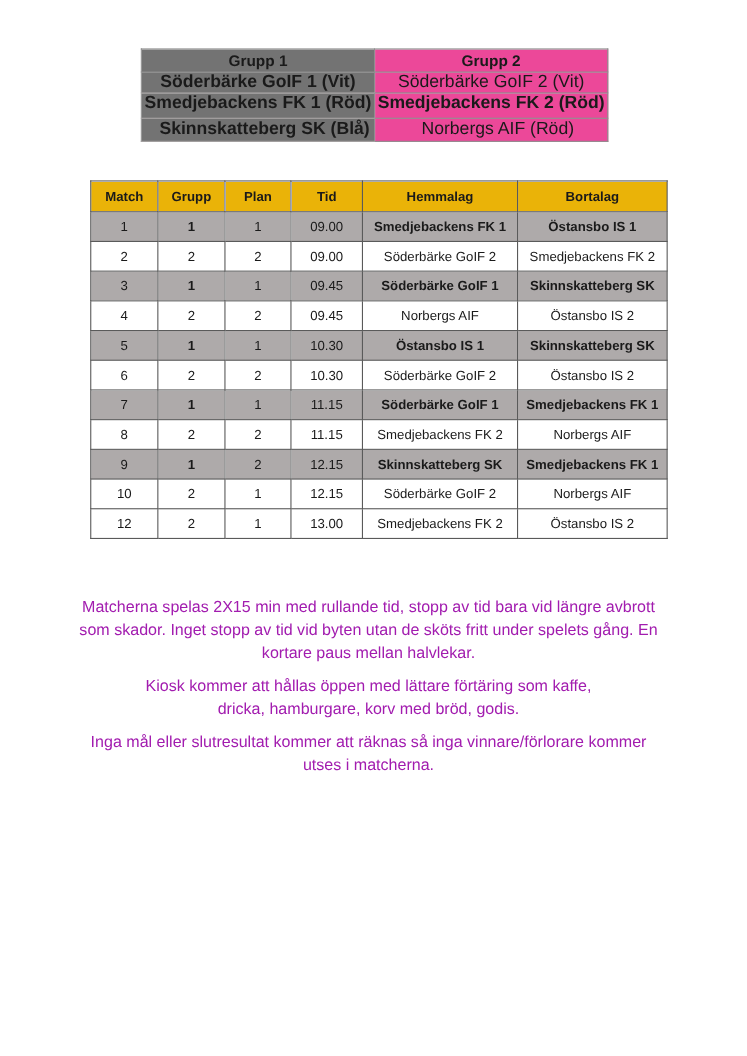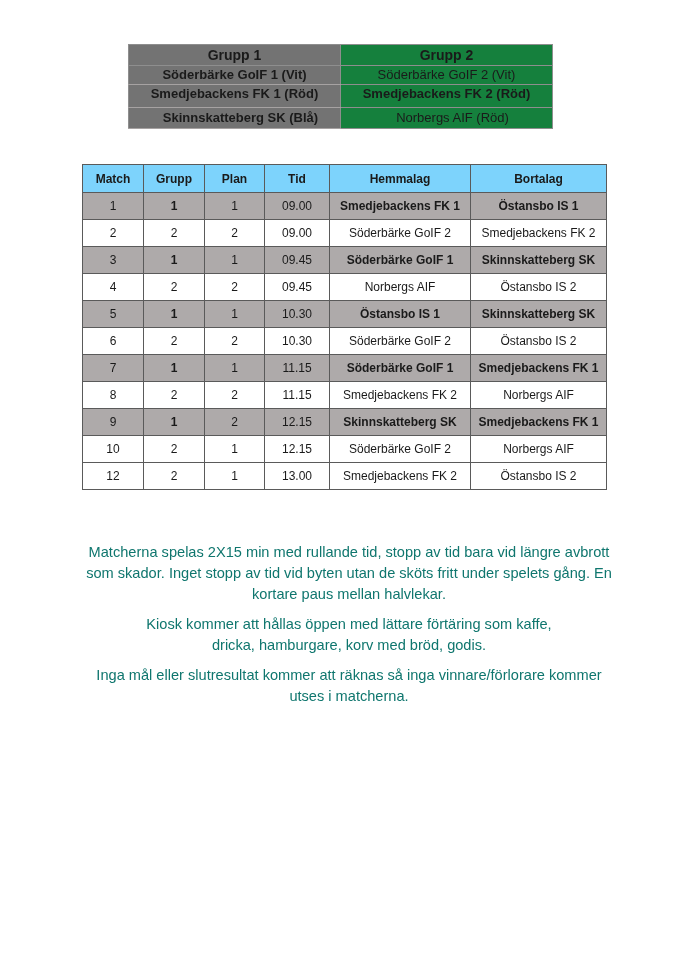--- a/index.html
+++ b/index.html
@@ -8,47 +8,47 @@
     font-family: "Liberation Sans", "DejaVu Sans", sans-serif;
     color: #1a1a1a;
   }
   
   .groups {
     position: absolute; left: 128px; top: 44px; width: 422px;
     border-collapse: collapse; table-layout: fixed;
   }
   .groups td {
     border: 1px solid #8e8e8e; text-align: center; padding: 0;
-    font-size: 13px; line-height: 18px; height: 18px;
+    font-size: 16px; line-height: 18px; height: 18px;
   }
   .groups td.g1 { background: #737373; font-weight: bold; width: 211px; }
-  .groups td.g2 { background: #15803d; width: 211px; }
+  .groups td.g2 { background: #ec4899; width: 211px; }
   .groups tr.head td { font-size: 14px; height: 20px; line-height: 20px; font-weight: bold; }
   .groups td.g1.inner { border-top-color: #a6a2a2; border-bottom-color: #a6a2a2; }
   .groups tr.tall td { height: 22px; line-height: 22px; margin-top: 28px; }
   .groups tr.last td { height: 20px; line-height: 20px; vertical-align: bottom; padding-left: 12px; }
 
   
   .sched {
     position: absolute; left: 82px; top: 164px; width: 524px;
     border-collapse: collapse; table-layout: fixed;
   }
   .sched th, .sched td {
     border: 1px solid #5a5a5a; text-align: center; padding: 0;
     font-size: 12px; height: 26px; line-height: 26px; white-space: nowrap; overflow: hidden;
   }
-  .sched th { font-weight: bold; background: #7dd3fc; height: 27px; }
+  .sched th { font-weight: bold; background: #eab308; height: 27px; }
   .sched tr.g1 td { background: #aeaaaa; }
   .sched tr.g1 td.team, .sched tr.g1 td.grp { font-weight: bold; }
   .sched tr.g2 td { background: #ffffff; }
 
   
   .notes {
-    position: absolute; left: 84px; top: 542px; width: 530px;
-    text-align: center; font-size: 14.6px; line-height: 21px; color: #0f766e;
+    position: absolute; left: 70px; top: 542px; width: 530px;
+    text-align: center; font-size: 14.6px; line-height: 21px; color: #a21caf;
   }
   .notes p { margin: 0 0 9px 0; }
 </style>
 </head>
 <body>
 
 <table class="groups">
   <tbody>
       <tr class="head">
     <td class="g1">Grupp 1</td>

